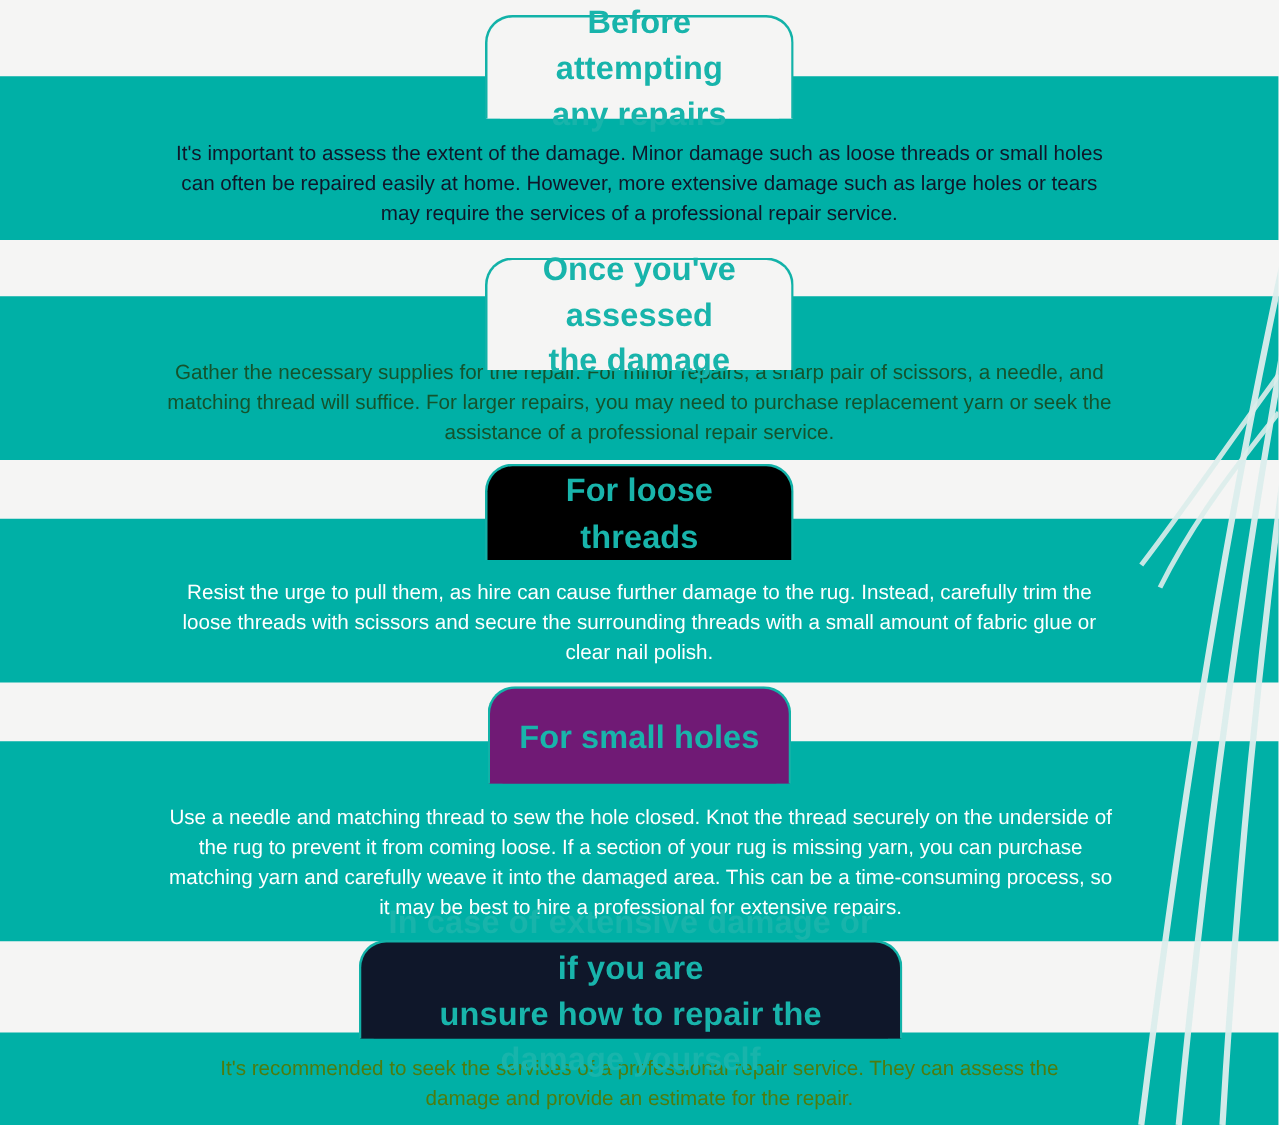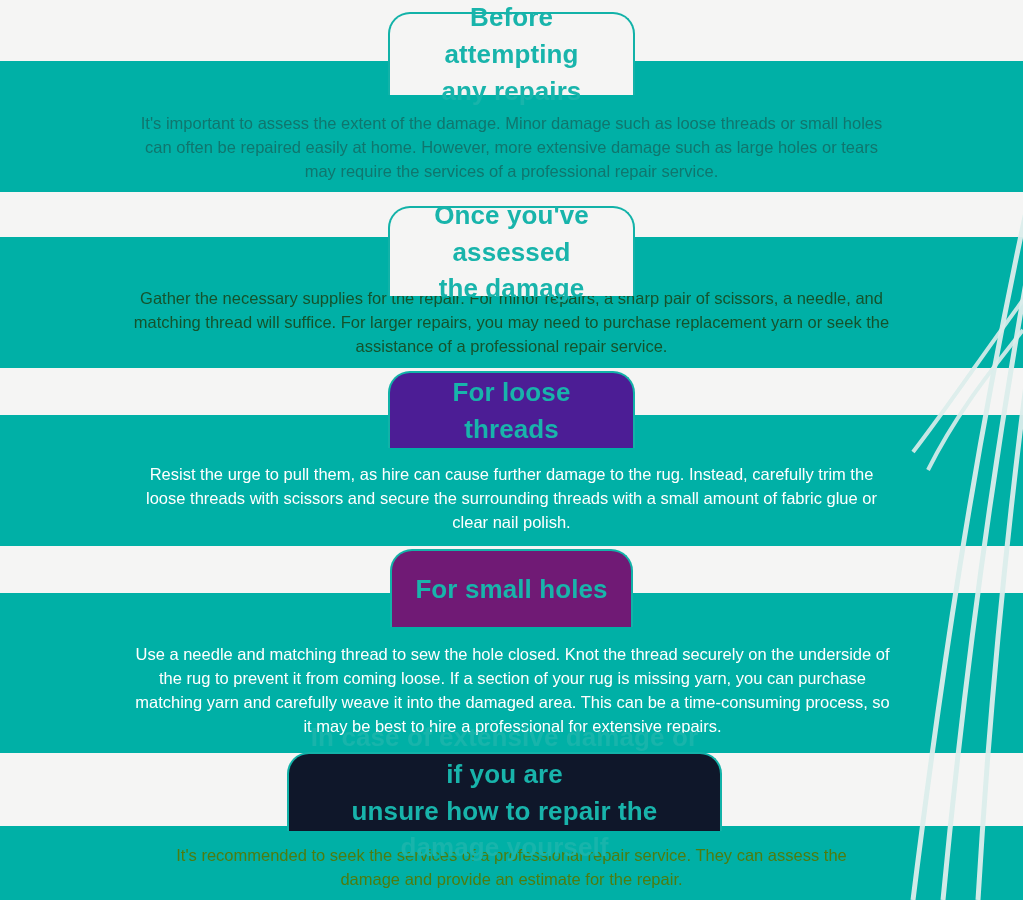--- a/index.html
+++ b/index.html
@@ -105,33 +105,33 @@
       <path d="M140 330 C 100 380, 70 420, 45 470"></path>
       <path d="M140 300 C 96 360, 64 408, 30 452"></path>
     </g>
   </svg>
 
   <div class="section">
     <div class="card" style="left: 388px; top: 12px; width: 247px; height: 83px; background: rgb(245, 245, 244); border-color: rgb(18, 178, 168);">
       <div class="card-title" style="white-space: pre-line; color: rgb(24, 180, 171);">Before attempting
 any repairs</div>
     </div>
-    <div class="body-text" style="left: 130px; top: 112px; width: 763px; color: #0f766e;">It's important to assess the extent of the damage. Minor damage such as loose threads or small holes can often be repaired easily at home. However, more extensive damage such as large holes or tears may require the services of a professional repair service.</div>
+    <div class="body-text" style="left: 130px; top: 112px; width: 763px; color: #0f172a;">It's important to assess the extent of the damage. Minor damage such as loose threads or small holes can often be repaired easily at home. However, more extensive damage such as large holes or tears may require the services of a professional repair service.</div>
   </div>
 
   <div class="section">
     <div class="card" style="left: 388px; top: 206px; width: 247px; height: 90px; background: rgb(245, 245, 244); border-color: rgb(18, 178, 168); text-align: center;">
       <div class="card-title" style="white-space: pre-line; color: rgb(24, 180, 171);">Once you've assessed
 the damage</div>
     </div>
     <div class="body-text" style="left: 124px; top: 287px; width: 775px; color: #14532d; text-align: center;">Gather the necessary supplies for the repair. For minor repairs, a sharp pair of scissors, a needle, and matching thread will suffice. For larger repairs, you may need to purchase replacement yarn or seek the assistance of a professional repair service.</div>
   </div>
 
   <div class="section">
-    <div class="card" style="left: 388px; top: 371px; width: 247px; height: 77px; background: #4c1d95; border-color: rgb(18, 178, 168);">
+    <div class="card" style="left: 388px; top: 371px; width: 247px; height: 77px; background: #000000; border-color: rgb(18, 178, 168);">
       <div class="card-title" style="color: rgb(24, 180, 171);">For loose threads</div>
     </div>
     <div class="body-text" style="left: 128px; top: 463px; width: 767px; color: rgb(255, 255, 255);">Resist the urge to pull them, as hire can cause further damage to the rug. Instead, carefully trim the loose threads with scissors and secure the surrounding threads with a small amount of fabric glue or clear nail polish.</div>
   </div>
 
   <div class="section">
     <div class="card" style="left: 390px; top: 549px; width: 243px; height: 78px; background: #701a75; border-color: rgb(18, 178, 168);">
       <div class="card-title" style="color: rgb(24, 180, 171);">For small holes</div>
     </div>
     <div class="body-text" style="left: 130px; top: 643px; width: 765px; color: rgb(255, 255, 255);">Use a needle and matching thread to sew the hole closed. Knot the thread securely on the underside of the rug to prevent it from coming loose. If a section of your rug is missing yarn, you can purchase matching yarn and carefully weave it into the damaged area. This can be a time-consuming process, so it may be best to hire a professional for extensive repairs.</div>

